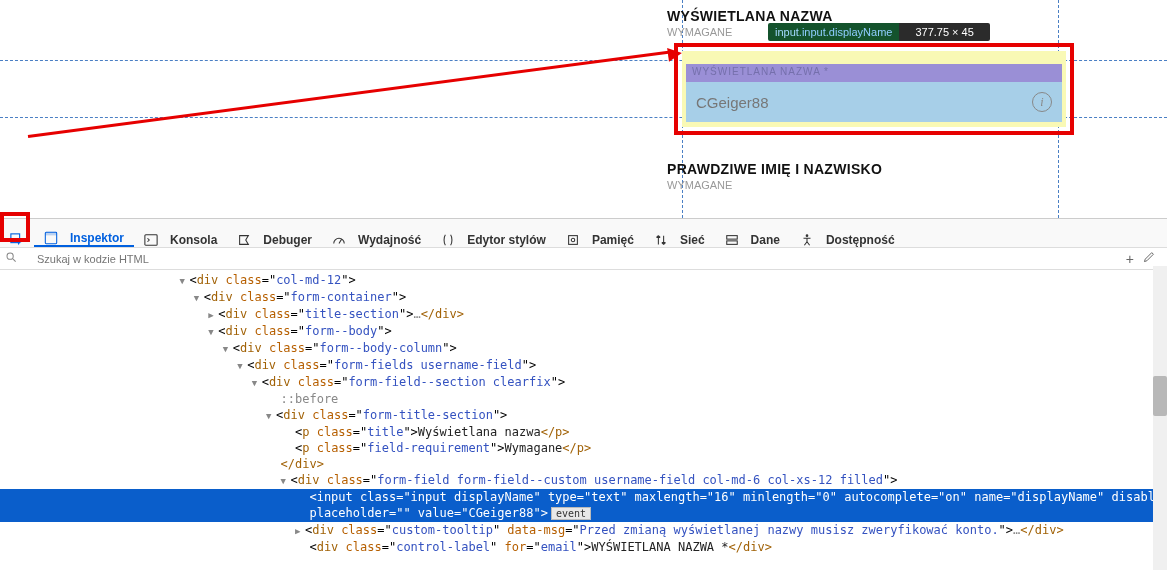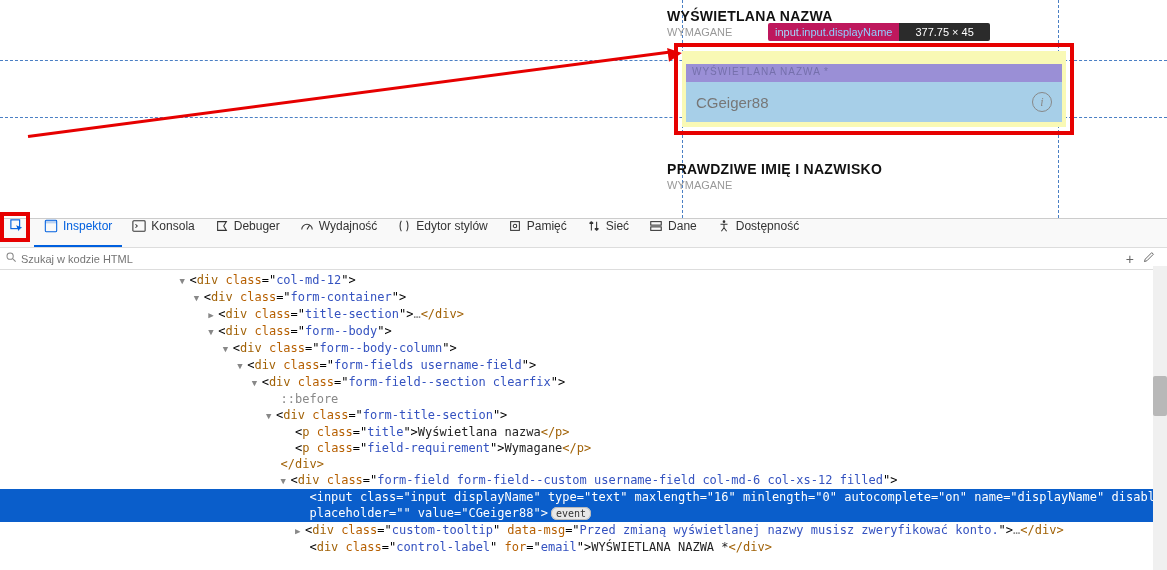--- a/index.html
+++ b/index.html
@@ -5,21 +5,21 @@
 * { margin: 0; padding: 0; box-sizing: border-box; }
 body { font-family: Arial, sans-serif; font-size: 12px; background: #fff; width: 1167px; height: 570px; overflow: hidden; position: relative; }
 
 .page-area { height: 218px; position: relative; background: #fff; }
 .page-content { position: absolute; right: 0; top: 0; width: 530px; padding: 8px 60px 0 30px; }
 .field-label { font-weight: 800; font-size: 14px; letter-spacing: 0.3px; color: #111; font-family: Arial, sans-serif; }
 .field-req { color: #999; font-size: 11px; margin-top: 2px; }
 .field2 { margin-top: 13px; }
 
 .element-tooltip { position: absolute; top: 23px; left: 768px; display: flex; font-size: 11px; z-index: 50; }
-.tooltip-left { background: #be185d; color: #fff; padding: 3px 7px; border-radius: 2px 0 0 2px; }
+.tooltip-left { background: #14532d; color: #fff; padding: 3px 7px; border-radius: 2px 0 0 2px; }
 .tooltip-left .tag { color: #a3d9ff; }
 .tooltip-left .cls { color: #8fcdff; }
 .tooltip-right { background: #2b2b2b; color: #fff; padding: 3px 16px; border-radius: 0 2px 2px 0; }
 
 .highlight-box { position: absolute; border: 4px solid #e60000; }
 .highlight-main { top: 43px; left: 674px; width: 400px; height: 92px; }
 .highlight-inspector { top: 212px; left: 0; width: 30px; height: 30px; z-index: 20; }
 
 .box-inner { position: absolute; inset: 4px; background: #f9f9b5; }
 .box-purple { position: absolute; top: 13px; left: 4px; right: 4px; height: 18px; background: #9a8fd6; }
@@ -30,41 +30,41 @@
 
 .guide-h { position: absolute; left: 0; right: 0; border-top: 1px dashed #4a7fc4; }
 .guide-h1 { top: 60px; }
 .guide-h2 { top: 117px; }
 .guide-v-full { position: absolute; top: 0; height: 218px; border-left: 1px dashed #4a7fc4; }
 
 .arrow-line { position: absolute; top: 135px; left: 28px; width: 646px; height: 3px; background: #e60000; transform-origin: left center; transform: rotate(-7.5deg); z-index: 15; }
 .arrow-head { position: absolute; top: 47px; left: 668px; width: 0; height: 0; border-left: 14px solid #e60000; border-top: 7px solid transparent; border-bottom: 7px solid transparent; transform: rotate(-7.5deg); z-index: 15; }
 
 .devtools-tabs { height: 30px; border-top: 1px solid #ccc; border-bottom: 1px solid #ddd; display: flex; align-items: center; background: #f9f9f9; font-size: 12px; color: #333; position: relative; }
-.dt-btn { display: flex; align-items: flex-start; gap: 5px; padding: 0 10px; height: 100%; cursor: pointer; }
+.dt-btn { display: flex; align-items: flex-end; gap: 12px; padding: 0 10px; height: 100%; cursor: pointer; font-weight: bold; }
 .dt-btn.active { color: #0060df; border-bottom: 2px solid #0060df; }
 .dt-icon { width: 14px; height: 14px; display: inline-flex; align-items: center; justify-content: center; }
 
 .search-bar { height: 22px; border-bottom: 1px solid #ddd; display: flex; align-items: center; padding: 0 6px; background: #fff; }
 .search-icon2 { color: #888; font-size: 12px; margin-right: 4px; }
-.search-input { border: none; outline: none; font-size: 11px; flex: 1; color: #888; }
+.search-input { border: none; outline: none; font-size: 11px; flex: 1; color: #888; margin-left: 16px; }
 .search-actions { display: flex; gap: 8px; color: #666; font-size: 14px; padding-right: 6px; }
 
 .dom-tree { font-family: Consolas, monospace; font-size: 12px; line-height: 16px; padding: 2px 0 0 0; height: 300px; overflow: hidden; position: relative; }
 .dom-line { white-space: pre; padding-left: 6px; }
 .twisty { display: inline-block; width: 10px; color: #888; font-size: 9px; }
 .tag-br { color: #a16207; }
 .attr-name { color: #b65f00; }
 .attr-val { color: #3452c0; }
 .text-content { color: #222; }
 .marker { color: #888; }
 
 .dom-line.selected { background: #0a5ecb; color: #fff; }
 .dom-line.selected .tag-br, .dom-line.selected .attr-name, .dom-line.selected .attr-val, .dom-line.selected .text-content { color: #fff; }
-.event-badge { background: #e8e8e8; color: #333; font-size: 10px; padding: 0 4px; border-radius: 6px; border: 1px solid #bbb; margin-left: 3px; }
+.event-badge { background: #e8e8e8; color: #333; font-size: 10px; padding: 0 4px; border-radius: 1px; border: 1px solid #bbb; margin-left: 3px; }
 
 .scrollbar-right { position: absolute; right: 0; top: 266px; width: 14px; bottom: 0; background: #f0f0f0; }
 .scrollbar-thumb { position: absolute; top: 110px; width: 14px; height: 40px; background: #b8b8b8; border-radius: 2px; }
 </style>
 </head>
 <body>
 
 <div class="page-area">
   <div class="guide-h guide-h1"></div>
   <div class="guide-h guide-h2"></div>

